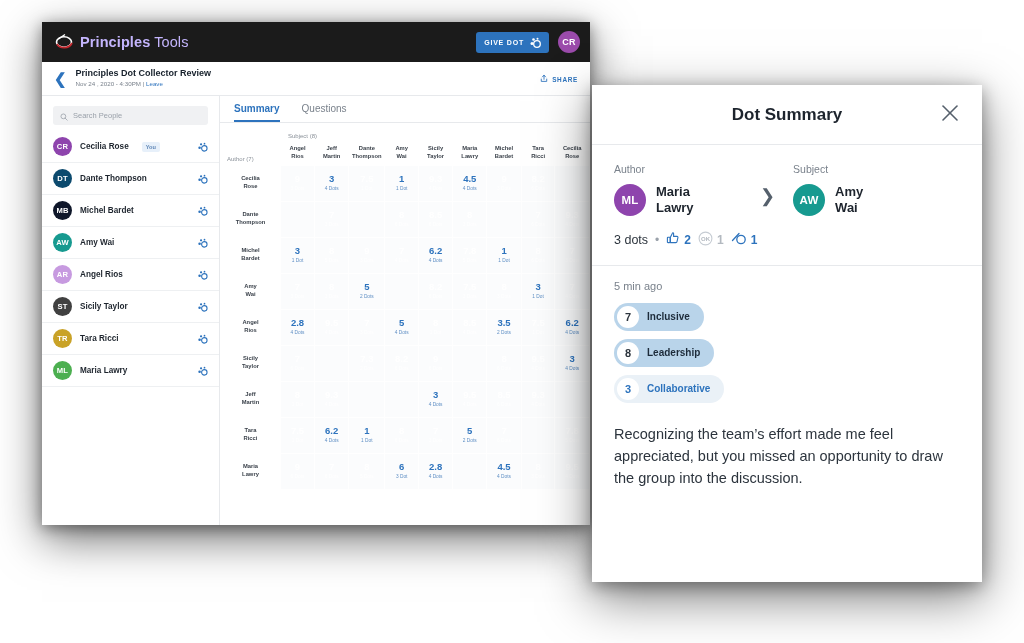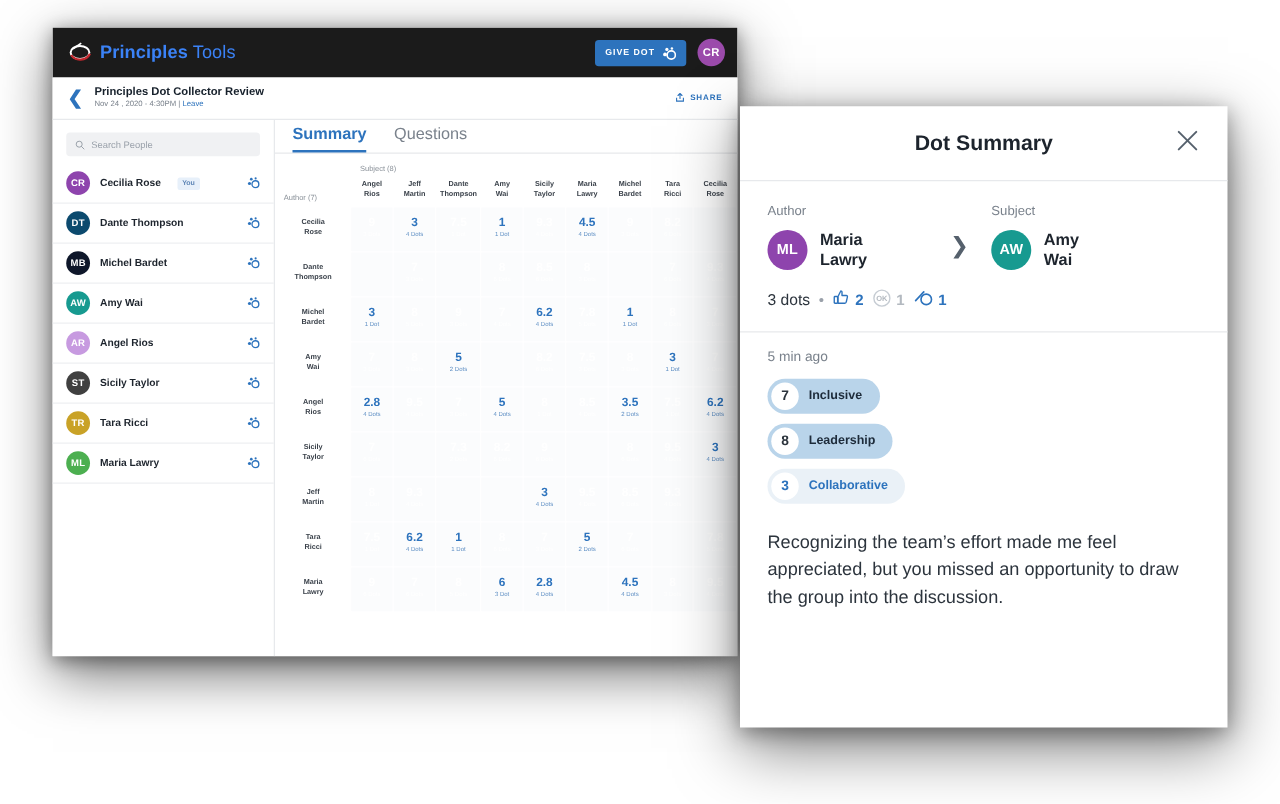--- a/index.html
+++ b/index.html
@@ -21,21 +21,21 @@
   }
 
   
   .topbar {
     height: 40px; background: #1b1b1b;
     display: flex; align-items: center; padding: 0 12px;
     position: relative;
   }
   .brand { display: flex; align-items: center; gap: 6px; }
   .brand-logo { width: 20px; height: 18px; position: relative; display:block; }
-  .brand-text { color: #3b82f6; font-size: 14.5px; letter-spacing: .1px; }
+  .brand-text { color: #c4b5fd; font-size: 14.5px; letter-spacing: .1px; }
   .brand-text b { font-weight: 700; }
   .brand-text span { font-weight: 400; }
 
   .topbar-right { position: absolute; right: 10px; top: 0; height: 40px;
     display: flex; align-items: center; gap: 9px; }
   .give-dot {
     background: #2d73bd; color: #fff; border: none; border-radius: 3px;
     font-size: 7px; font-weight: 700; letter-spacing: .8px;
     padding: 5px 8px; display: flex; align-items: center; gap: 5px;
     cursor: pointer;
@@ -93,21 +93,21 @@
   .you-pill {
     background: #e7f0fa; color: #5f86b6; font-size: 5.6px; font-weight: 700;
     border-radius: 2px; padding: 2px 4px; margin-left: 5px;
   }
   .row-dot-icon { position: absolute; right: 11px; top: 50%; transform: translateY(-50%); cursor: pointer; }
 
   
   .main { flex: 1; background: #fff; display: flex; flex-direction: column; min-width: 0; }
   .tabs { display: flex; gap: 22px; padding: 0 14px; border-bottom: 1px solid #e7e9ec; height: 27px; align-items: flex-end;}
   .tab {
-    font-size: 13px; color: #7a828c; padding-bottom: 6px; cursor: pointer; border-bottom: 2px solid transparent;
+    font-size: 10px; color: #7a828c; padding-bottom: 6px; cursor: pointer; border-bottom: 2px solid transparent;
   }
   .tab.active { color: #2d73bd; font-weight: 600; border-bottom-color: #2d73bd; }
 
   .matrix-area { padding: 10px 0 0 6px; overflow: hidden; }
   .subject-label { font-size: 6px; color: #8a9199; margin-left: 62px; margin-bottom: 5px; }
   table.matrix { border-collapse: separate; border-spacing: 1px; }
   table.matrix th.corner {
     font-size: 6px; color: #8a9199; font-weight: 400; text-align: left;
     width: 56px; vertical-align: bottom; padding-bottom: 3px;
   }

